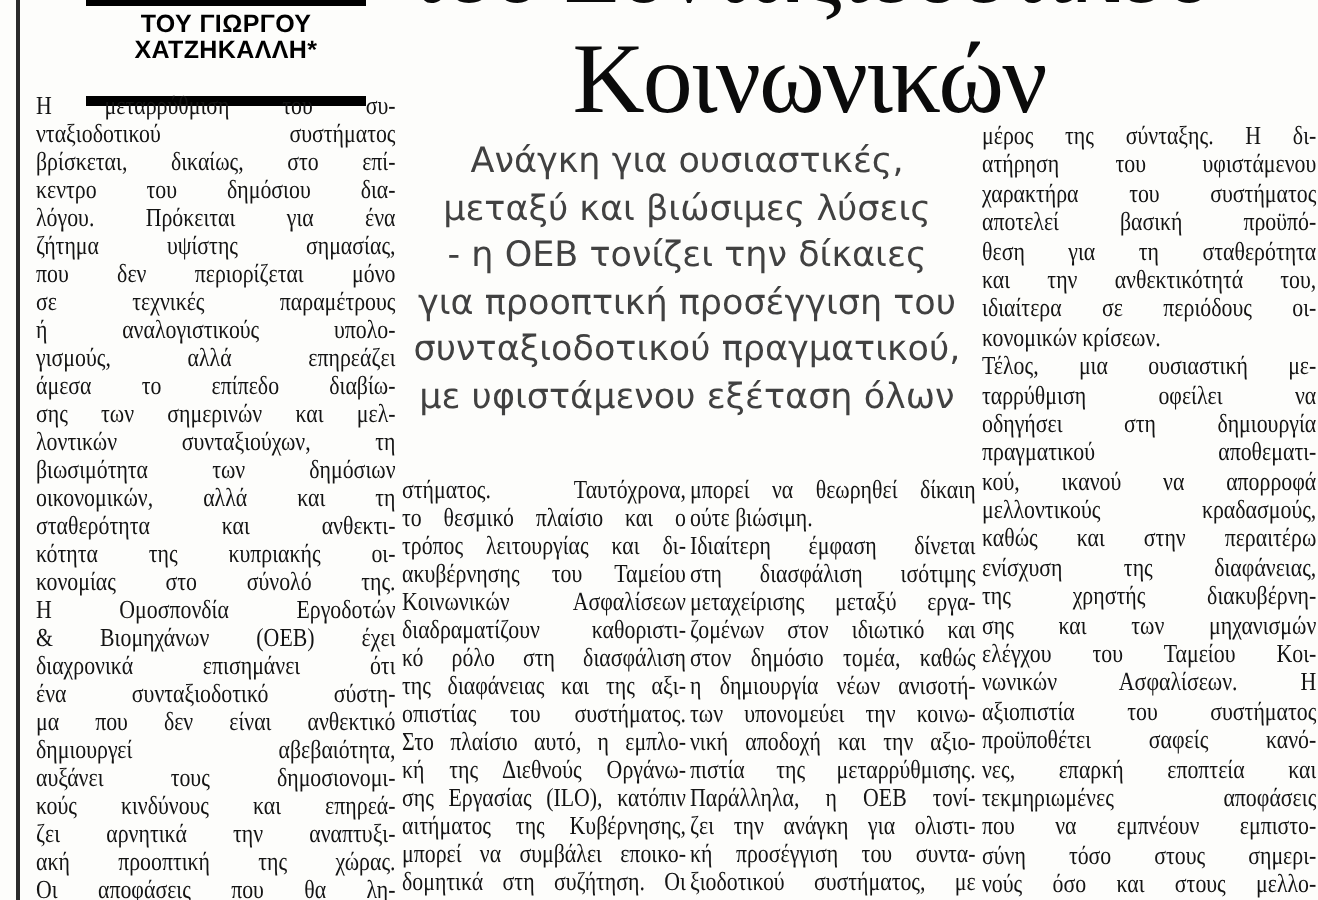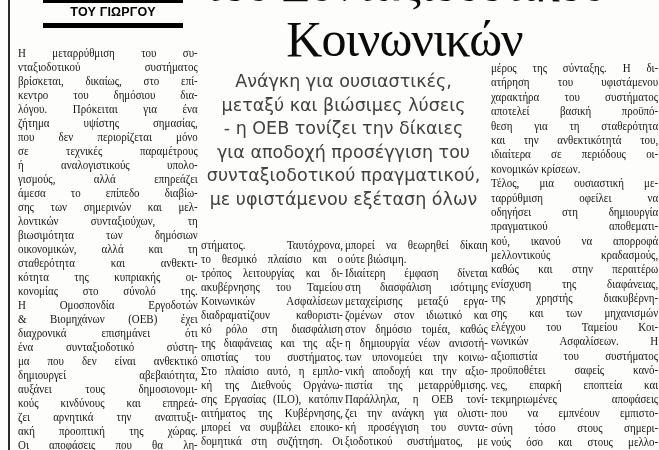--- a/index.html
+++ b/index.html
@@ -21,21 +21,21 @@
   .byline {
     position: absolute; left: 43px; top: 0; width: 140px;
     text-align: center;
   }
   .byline-bar { background: #000; }
   .byline-bar.top { height: 3px; }
   .byline-bar.bottom { height: 5px; }
   .byline-text {
     font-family: "Liberation Sans", sans-serif;
     font-weight: bold; font-size: 12.5px; line-height: 12.5px;
-    color: #000; padding: 3px 0 4px;
+    color: #000; padding: 3px 0 17px;
     letter-spacing: 0.2px;
   }
 
   
   .headline {
     position: absolute; left: 150px; top: -43px; width: 509px;
     text-align: center;
     font-size: 50px; line-height: 55px;
     color: #0b0b0b; letter-spacing: -1px;
     white-space: nowrap;
@@ -73,34 +73,35 @@
 <body>
 
 <div class="page">
 
   <div class="left-rule"></div>
 
   <div class="byline">
     <div class="byline-bar top"></div>
     <div class="byline-text">
       <div>ΤΟΥ ΓΙΩΡΓΟΥ</div>
+      <div>ΧΑΤΖΗΚΑΛΛΗ*</div>
     </div>
     <div class="byline-bar bottom"></div>
   </div>
 
   <div class="headline">
     <div>του Συνταξιοδοτικού</div>
     <div>Κοινωνικών</div>
   </div>
 
   <div class="deck">
       <div class="line">Ανάγκη για ουσιαστικές,</div>
       <div class="line">μεταξύ και βιώσιμες λύσεις</div>
       <div class="line">- η ΟΕΒ τονίζει την δίκαιες</div>
-      <div class="line">για αποδοχή προσέγγιση του</div>
+      <div class="line">για προοπτική προσέγγιση του</div>
       <div class="line">συνταξιοδοτικού πραγματικού,</div>
       <div class="line">με υφιστάμενου εξέταση όλων</div>
     </div>
 
   <div class="bodycol col1">
       <div class="line">Η μεταρρύθμιση του συ-</div>
       <div class="line">νταξιοδοτικού συστήματος</div>
       <div class="line">βρίσκεται, δικαίως, στο επί-</div>
       <div class="line">κεντρο του δημόσιου δια-</div>
       <div class="line">λόγου. Πρόκειται για ένα</div>

